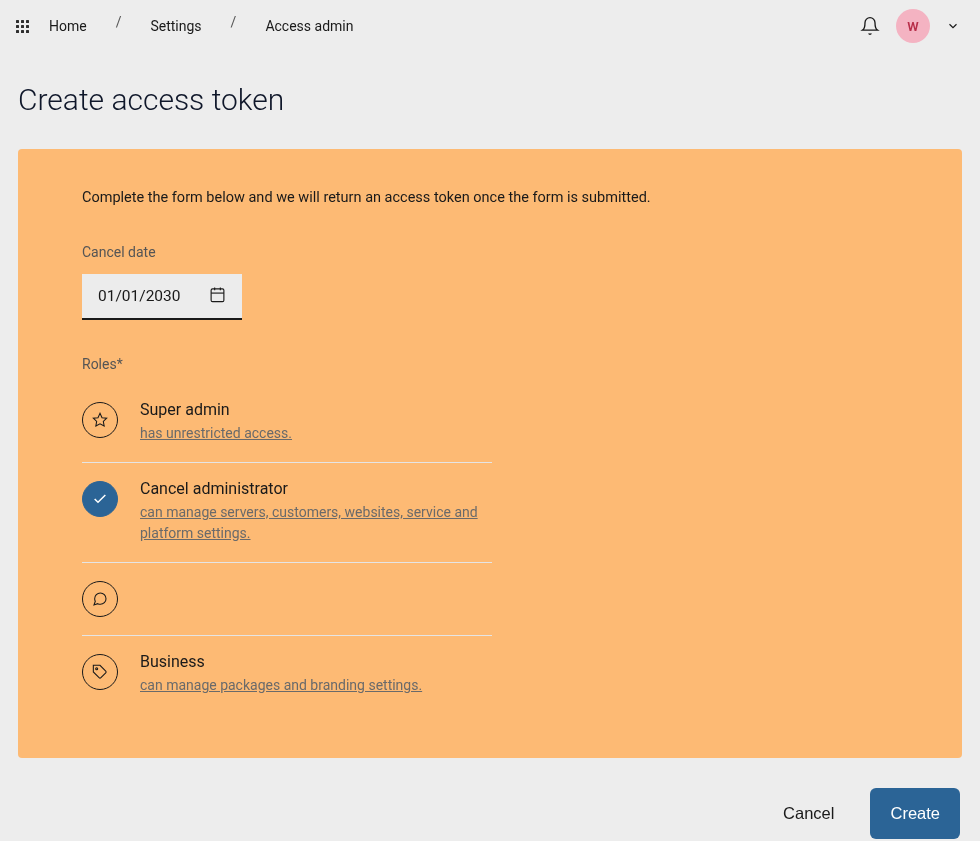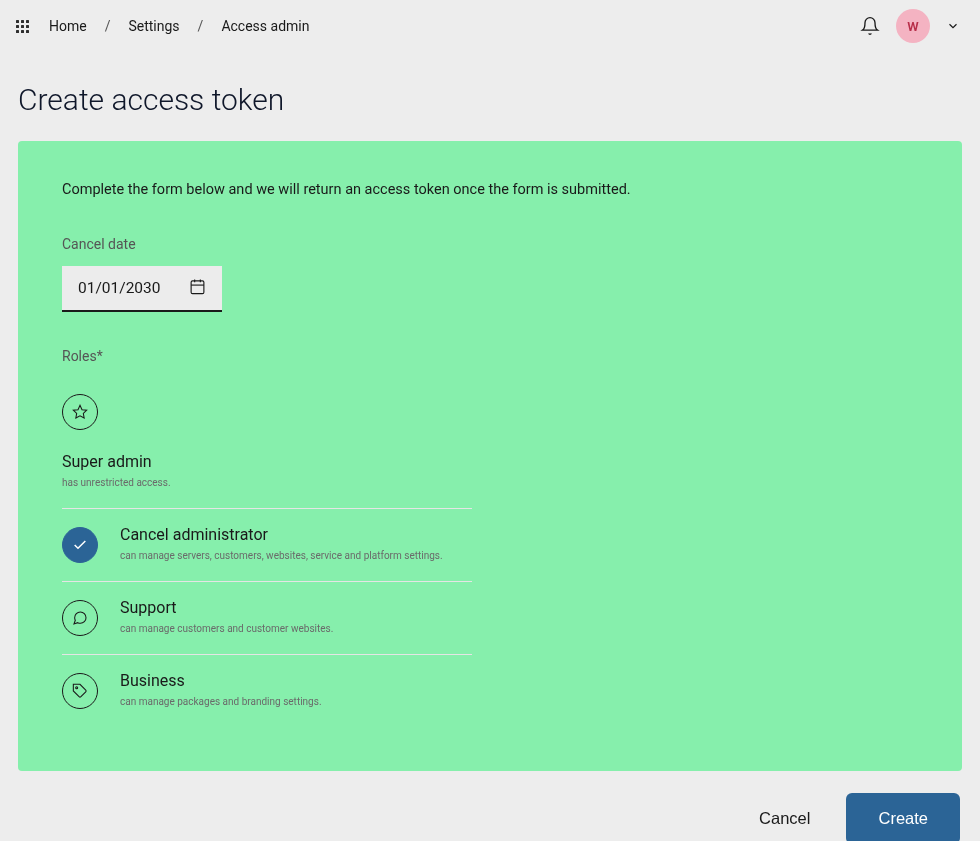--- a/index.html
+++ b/index.html
@@ -35,22 +35,22 @@
       margin-right: 12px;
     }
     .apps-icon span {
       width: 3px;
       height: 3px;
       background: #2e2e2e;
       border-radius: 0.5px;
     }
     .breadcrumb {
       display: flex;
-      align-items: center;
-      gap: 0;
+      align-items: flex-start;
+      gap: 11px;
       font-size: 14px;
     }
     .breadcrumb-item {
       color: #1a1a1a;
       cursor: pointer;
       padding: 4px 6px;
     }
     .breadcrumb-sep {
       color: #555;
       padding: 0 12px;
@@ -83,24 +83,24 @@
       display: flex;
       align-items: center;
     }
     .page-title {
       font-size: 30px;
       font-weight: 300;
       color: #0f172a;
       padding: 30px 18px 24px;
     }
     .card {
-      background: #86efac;
-      margin: 0 18px;
+      background: #fdba74;
+      margin: 8px 18px;
       border-radius: 4px;
-      padding: 40px 44px 44px;
+      padding: 40px 64px 44px;
     }
     .instructions {
       font-size: 14.5px;
       color: #1a1a1a;
       margin-bottom: 38px;
     }
     .field-label {
       display: block;
       font-size: 14px;
       color: #555;
@@ -129,21 +129,20 @@
       display: flex;
       align-items: flex-start;
       gap: 22px;
       padding: 16px 0 18px;
       border-bottom: 1px solid #e5e5e5;
       cursor: pointer;
       width: 410px;
     }
     .role-item:first-of-type {
       padding-top: 14px;
-      flex-direction: column;
     }
     .role-item:last-of-type {
       border-bottom: none;
     }
     .role-icon {
       width: 36px;
       height: 36px;
       border-radius: 50%;
       border: 1.5px solid #1a1a1a;
       display: flex;
@@ -158,23 +157,24 @@
     }
     .role-content {
       flex: 1;
     }
     .role-name {
       font-size: 16px;
       color: #1a1a1a;
       margin-bottom: 4px;
     }
     .role-desc {
-      font-size: 10px;
+      font-size: 14px;
       color: #6a6a6a;
       line-height: 1.5;
+      text-decoration: underline;
     }
     .footer {
       display: flex;
       align-items: center;
       justify-content: flex-end;
       gap: 32px;
       padding: 22px 20px;
     }
     .btn-cancel {
       font-size: 16.5px;
@@ -183,21 +183,21 @@
       background: none;
       border: none;
       padding: 8px 4px;
     }
     .btn-create {
       font-size: 16.5px;
       color: #fff;
       background: #2b6496;
       border: none;
       border-radius: 6px;
-      padding: 16px 32px;
+      padding: 16px 20px;
       cursor: pointer;
     }
   </style>
 </head>
 <body>
 
 <div class="header">
   <div class="header-left">
     <div class="apps-icon">
       <span></span>
@@ -278,24 +278,20 @@
         <div class="role-desc">can manage servers, customers, websites, service and platform settings.</div>
       </div>
     </div>
 
     <div class="role-item">
       <div class="role-icon">
         <svg width="16" height="16" viewBox="0 0 24 24" fill="none" stroke="#1a1a1a" stroke-width="1.6">
           <path d="M21 11.5a8.38 8.38 0 0 1-8.5 8.5 8.5 8.5 0 0 1-3.9-.95L3 21l1.95-5.6A8.38 8.38 0 0 1 4 11.5a8.5 8.5 0 0 1 17 0z"></path>
         </svg>
       </div>
-      <div class="role-content">
-        <div class="role-name">Support</div>
-        <div class="role-desc">can manage customers and customer websites.</div>
-      </div>
     </div>
 
     <div class="role-item">
       <div class="role-icon">
         <svg width="16" height="16" viewBox="0 0 24 24" fill="none" stroke="#1a1a1a" stroke-width="1.6">
           <path d="M20.6 13.4l-7.2 7.2a2 2 0 0 1-2.8 0L2 12V2h10l8.6 8.6a2 2 0 0 1 0 2.8z"></path>
           <circle cx="7" cy="7" r="1.5"></circle>
         </svg>
       </div>
       <div class="role-content">

